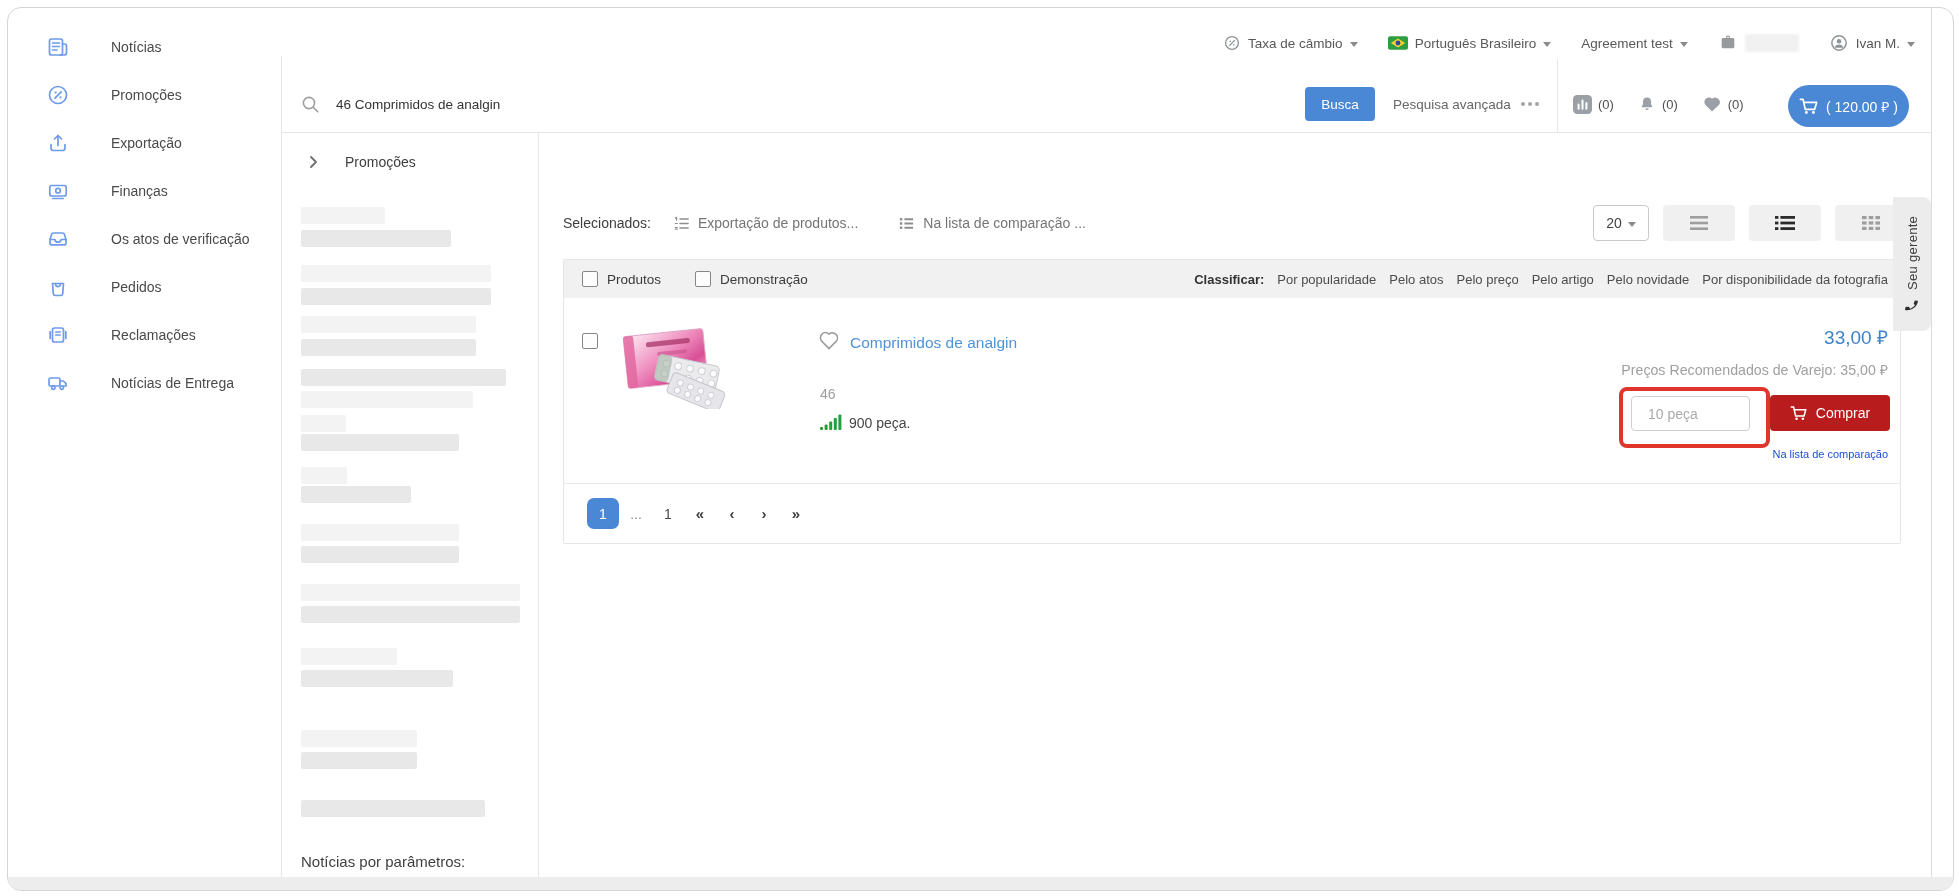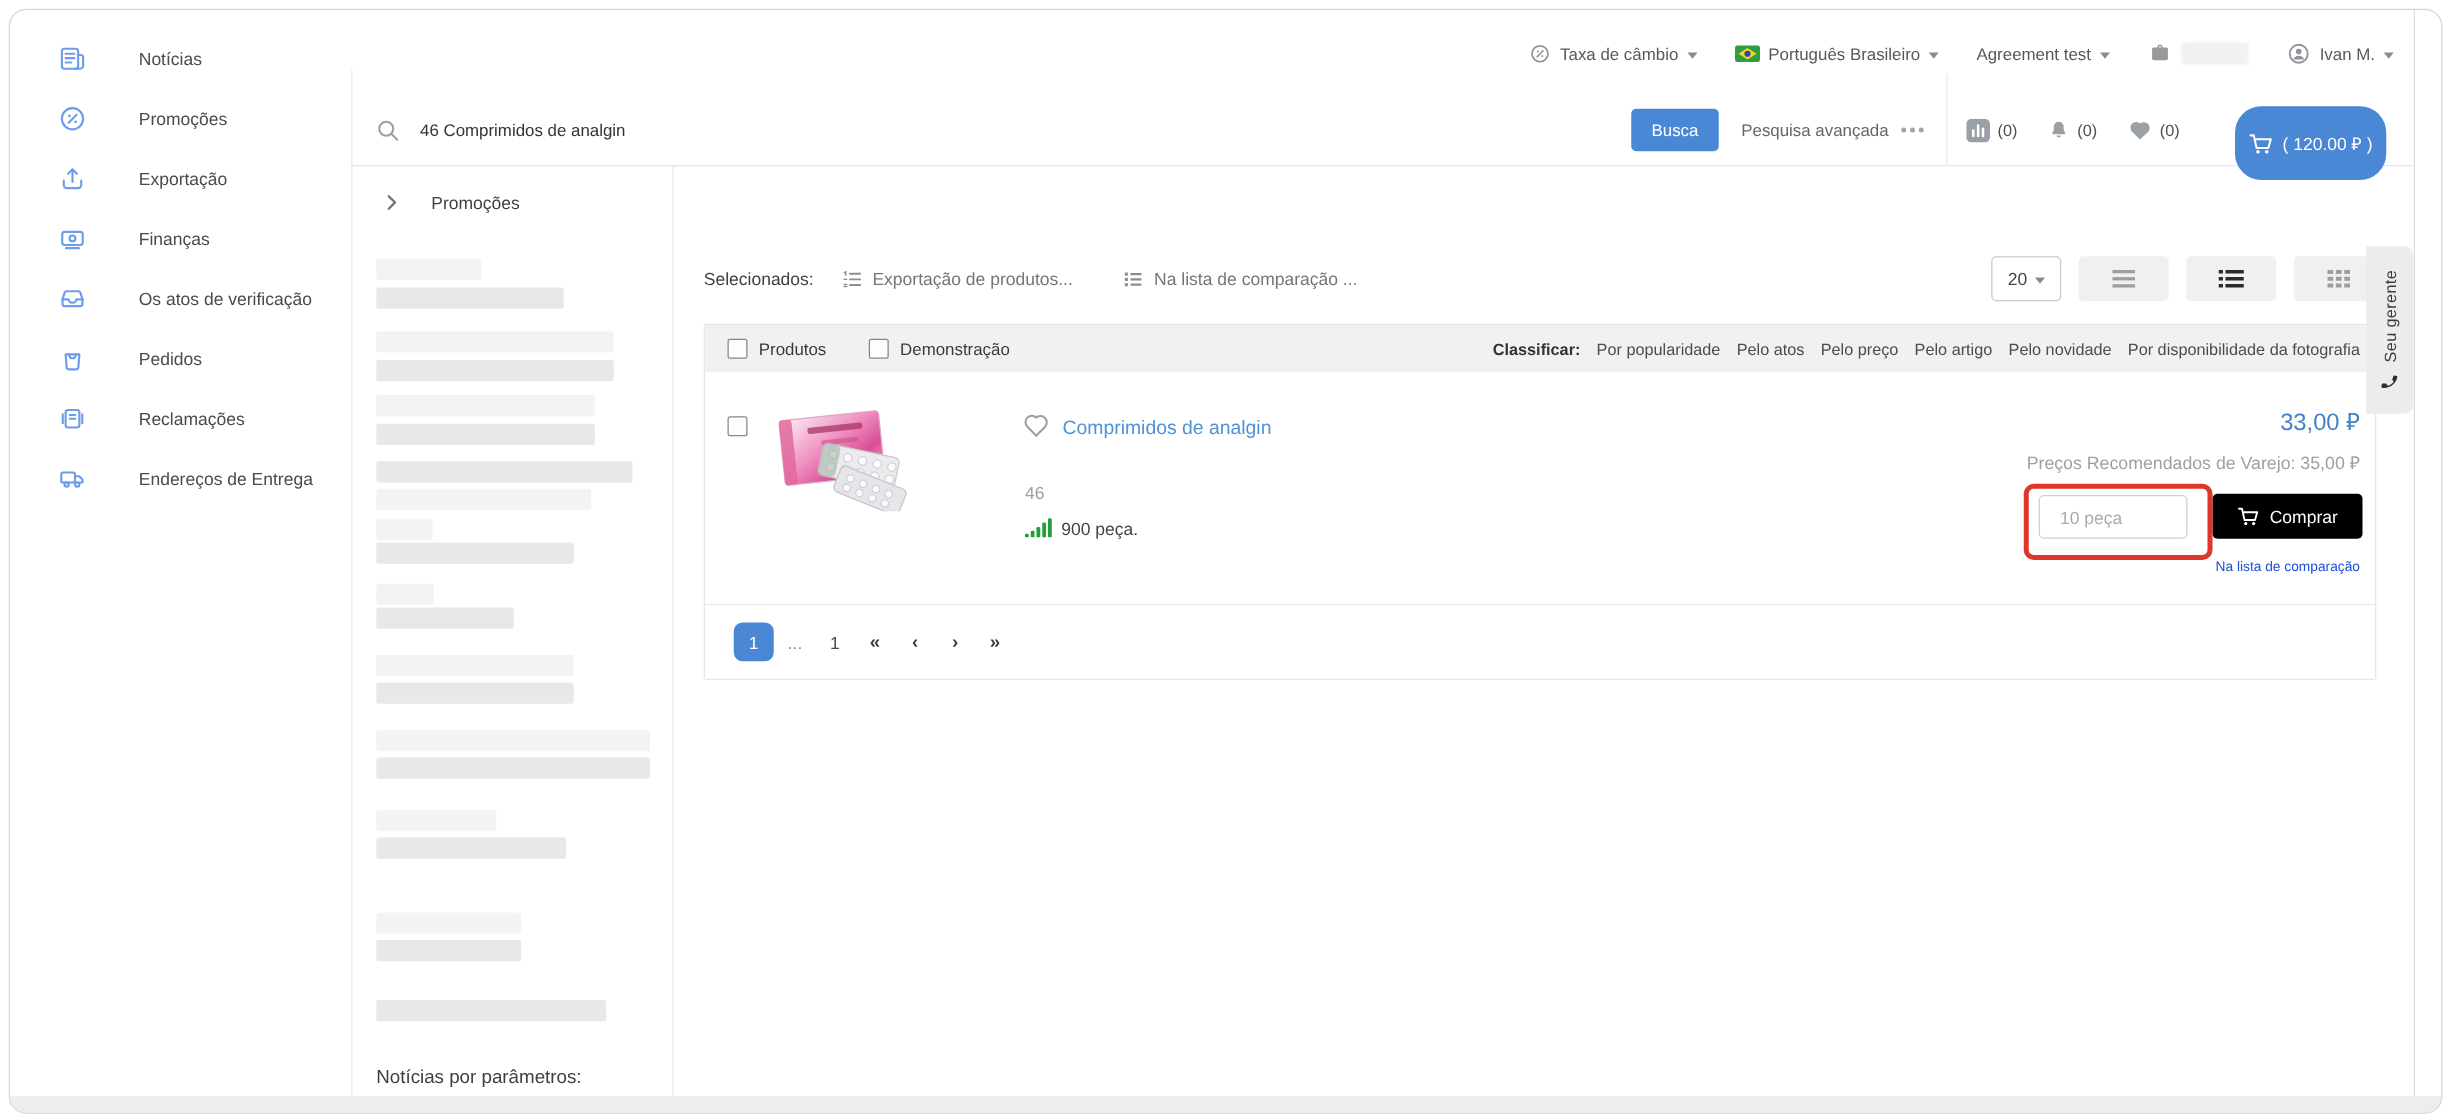--- a/index.html
+++ b/index.html
@@ -28,21 +28,21 @@
 
   
   .search-row{position:absolute;left:293px;top:79px;height:34px;display:flex;align-items:center;gap:14px;}
   .search-input{border:none;outline:none;font-size:13.5px;color:#333;width:860px;font-family:inherit;background:transparent;}
   .btn-busca{position:absolute;left:1297px;top:79px;width:70px;height:34px;border:none;border-radius:4px;background:#4a87d5;color:#fff;font-size:13.5px;font-family:inherit;cursor:pointer;}
   .advanced{position:absolute;left:1385px;top:79px;height:34px;display:flex;align-items:center;gap:10px;font-size:13.5px;color:#666;cursor:pointer;}
   .dots3{display:flex;gap:3px;}
   .dots3 i{width:4px;height:4px;border-radius:50%;background:#a3a3a3;}
   .counters{position:absolute;left:1565px;top:78px;height:36px;display:flex;align-items:center;gap:24px;font-size:13px;color:#4f4f4f;}
   .cnt{display:flex;align-items:center;gap:6px;cursor:pointer;}
-  .cart-btn{position:absolute;left:1780px;top:77px;width:121px;height:59px;border:none;border-radius:21px;background:#4a87d5;color:#fff;font-size:14px;display:flex;align-items:center;justify-content:center;gap:8px;font-family:inherit;cursor:pointer;}
+  .cart-btn{position:absolute;left:1780px;top:77px;width:121px;height:42px;border:none;border-radius:21px;background:#4a87d5;color:#fff;font-size:14px;display:flex;align-items:center;justify-content:center;gap:8px;font-family:inherit;cursor:pointer;}
 
   
   .promo-row{position:absolute;left:300px;top:146px;display:flex;align-items:center;gap:26px;cursor:pointer;}
   .promo-row .lbl{font-size:14px;color:#3f3f3f;}
   #redacted{position:absolute;inset:0;pointer-events:none;}
   .rbar{position:absolute;left:293px;height:17px;border-radius:2px;filter:blur(.6px);}
   .rbar.s1{background:#f3f3f3;}.rbar.s2{background:#e8e8e8;}
   .cat-footer{position:absolute;left:293px;top:845px;font-size:15px;color:#3f3f3f;white-space:nowrap;}
 
   
@@ -69,21 +69,21 @@
   .product-row{position:relative;height:185px;border-bottom:1px solid #e8e8e8;background:#fff;}
   .p-name{position:absolute;left:286px;top:36px;font-size:15.5px;color:#4e92d8;cursor:pointer;}
   .p-sku{position:absolute;left:256px;top:88px;font-size:14px;color:#9e9e9e;}
   .p-stock{position:absolute;left:256px;top:116px;display:flex;align-items:flex-end;gap:7px;}
   .p-stock .lbl{font-size:14px;color:#454545;line-height:14px;}
   .p-price{position:absolute;right:12px;top:26px;font-size:19px;color:#3f82c8;text-align:center;}
   .p-rrp{position:absolute;right:12px;top:62px;font-size:14.2px;color:#a0a0a0;}
   .red-box{position:absolute;left:1055px;top:89px;width:143px;height:53px;border:4px solid #e0352b;border-radius:8px;pointer-events:none;z-index:3;}
   .qty-input{position:absolute;left:1067px;top:98px;width:119px;height:35px;border:1px solid #cfcfcf;border-radius:4px;box-sizing:border-box;padding:0 0 0 16px;font-size:14px;color:#555;font-family:inherit;outline:none;}
   .qty-input::placeholder{color:#aaa;}
-  .buy-btn{position:absolute;left:1206px;top:97px;width:120px;height:36px;border:none;border-radius:4px;background:#000000;color:#fff;font-size:14px;display:flex;align-items:center;justify-content:center;gap:9px;font-family:inherit;cursor:pointer;}
+  .buy-btn{position:absolute;left:1206px;top:97px;width:120px;height:36px;border:none;border-radius:4px;background:#b91c1c;color:#fff;font-size:14px;display:flex;align-items:center;justify-content:center;gap:9px;font-family:inherit;cursor:pointer;}
   .p-compare{position:absolute;right:12px;top:150px;font-size:11px;color:#1d4ed8;cursor:pointer;}
 
   .pagination{height:59px;display:flex;align-items:center;padding-left:23px;}
   .pg{width:32px;height:31px;display:flex;align-items:center;justify-content:center;font-size:14px;color:#4a4a4a;cursor:pointer;}
   .pg.active{background:#4a87d5;color:#fff;border-radius:7px;margin-right:1px;}
   .pg.arrow{font-size:15px;font-weight:bold;color:#3f3f3f;}
   .pg.dots{color:#8a8a8a;cursor:default;}
 
   
   .manager-tab{position:absolute;left:1885px;top:189px;width:38px;height:134px;background:#ececec;border-radius:8px 0 0 8px;z-index:6;
@@ -156,21 +156,21 @@
         </svg>
       <span class="lbl">Reclamações</span>
     </div>
     <div class="side-item">
       <svg class="sicon" viewBox="0 0 24 24">
           <rect x="3" y="7" width="11" height="8" rx="1.5"></rect>
           <path d="M14 10h3.3l2.7 2.6V15h-2.2"></path>
           <circle cx="7.3" cy="16.6" r="1.7"></circle>
           <circle cx="15.8" cy="16.6" r="1.7"></circle>
         </svg>
-      <span class="lbl">Endereços de Entrega</span>
+      <span class="lbl">Notícias de Entrega</span>
     </div>
   </aside>
 
   <div class="vline" style="left:273px;top:48px;height:821px;"></div>
   <div class="hline" style="left:273px;top:124px;width:1650px;"></div>
   <div class="vline" style="left:1549px;top:51px;height:73px;"></div>
 
   <header class="account-bar">
     <div class="acct">
       <svg width="18" height="18" viewBox="0 0 24 24">

